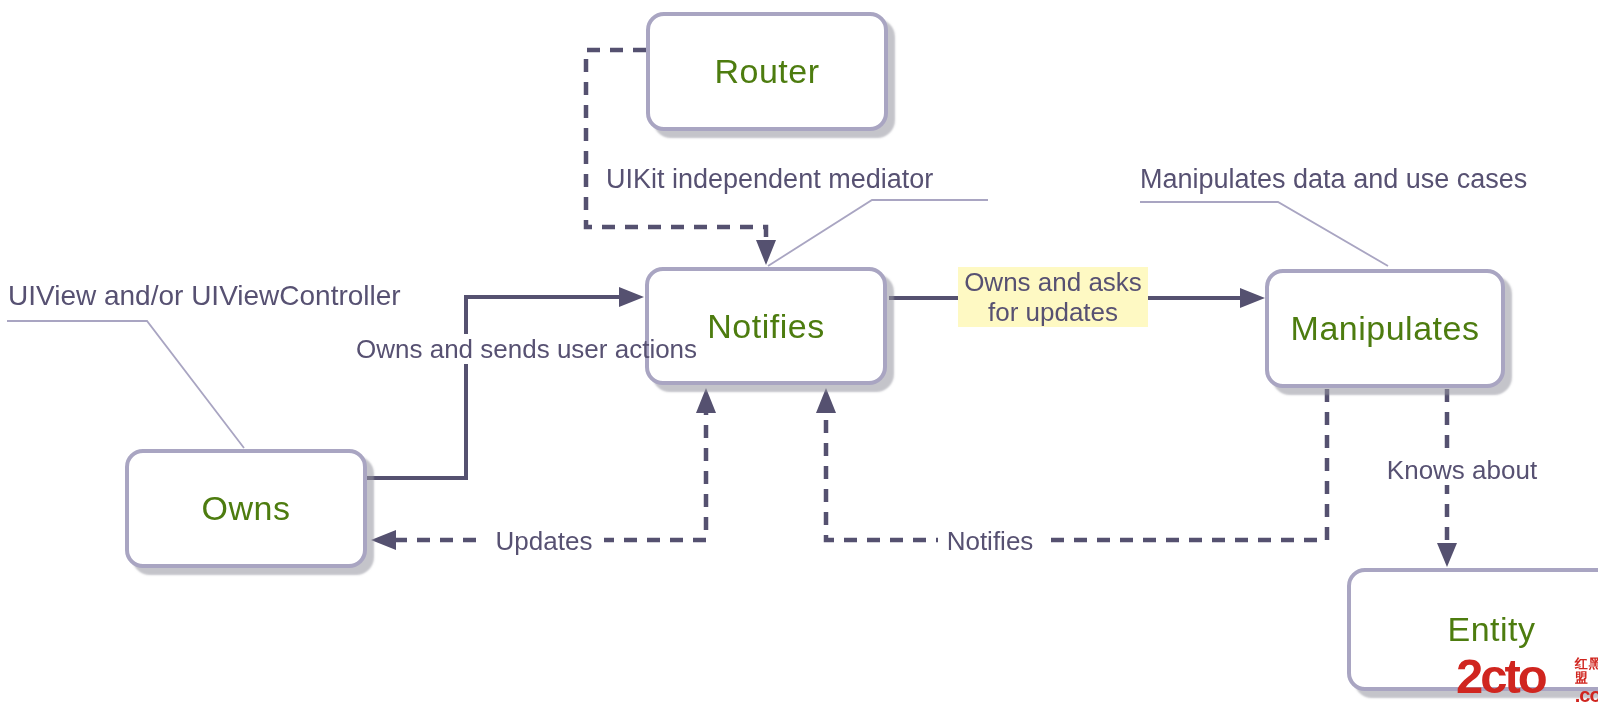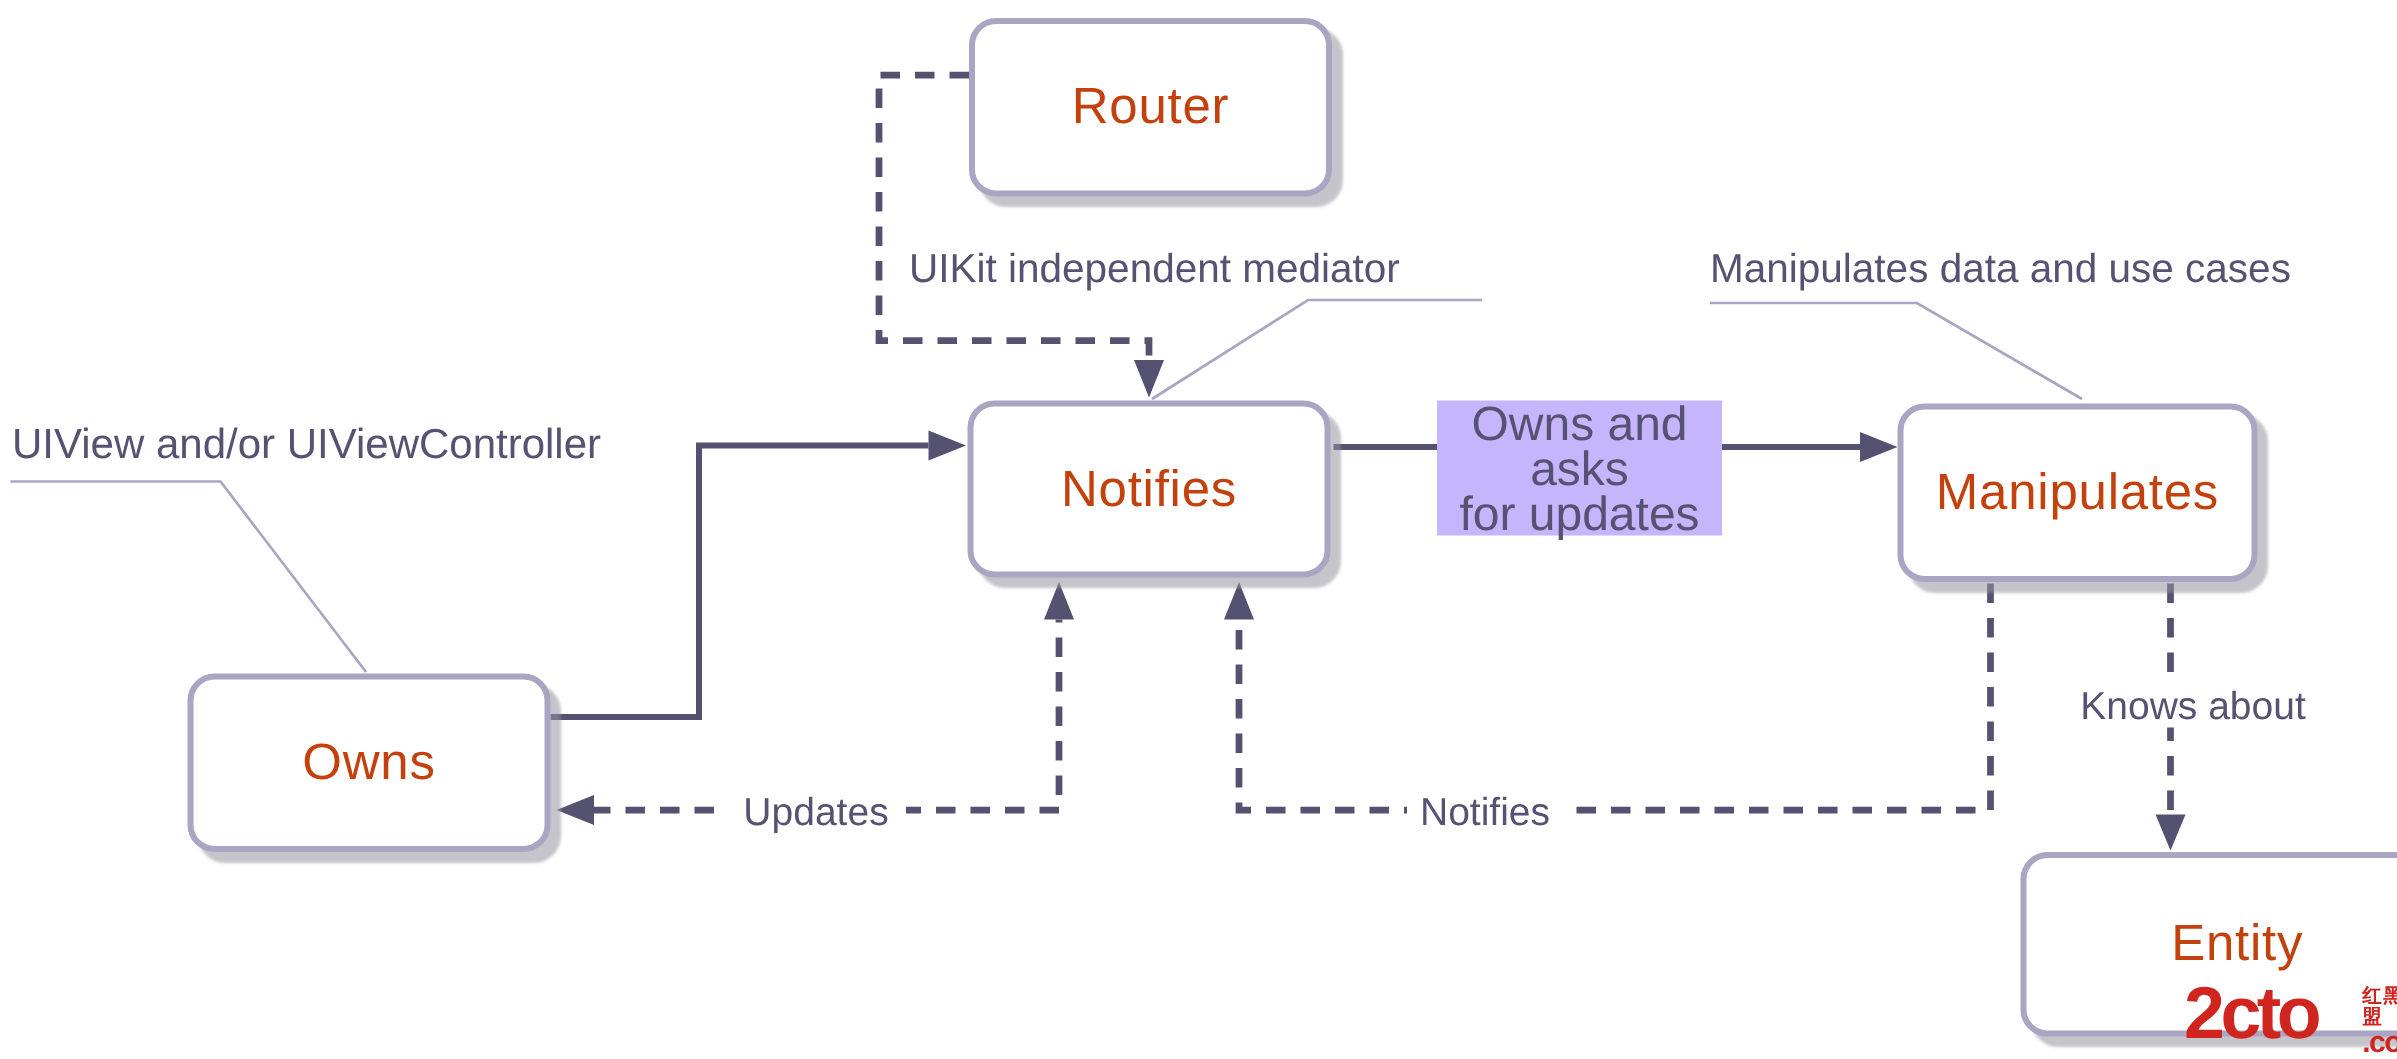--- a/index.html
+++ b/index.html
@@ -23,21 +23,21 @@
     border: 4px solid #a9a5c2;
     border-radius: 18px;
     box-shadow: 7px 7px 2px rgba(148,148,158,0.55);
     display: flex;
     align-items: center;
     justify-content: center;
     z-index: 2;
     box-sizing: border-box;
   }
   .node span {
-    color: #c2410c;
+    color: #4d7c0f;
     font-size: 34px;
     letter-spacing: 0.5px;
   }
   .node-router     { left: 646px;  top: 12px;  width: 242px; height: 119px; }
   .node-presenter  { left: 645px;  top: 267px; width: 242px; height: 118px; }
   .node-interactor { left: 1265px; top: 269px; width: 240px; height: 119px; }
   .node-view       { left: 125px;  top: 449px; width: 242px; height: 119px; }
   .node-entity     { left: 1347px; top: 568px; width: 289px; height: 123px; }
 
   .anno {
@@ -48,21 +48,21 @@
     z-index: 2;
     line-height: 1.1;
   }
   .anno.multiline { white-space: pre-line; text-align: center; line-height: 30px; }
   .anno.on-line { background: #ffffff; text-align: center; white-space: nowrap; }
 
   .anno-uikit       { left: 606px;  top: 165px; }
   .anno-manipulates { left: 1140px; top: 165px; }
   .anno-uiview      { left: 8px;    top: 281px; font-size: 28px; }
   .anno-owns-sends  { left: 356px;  top: 334px; width: 228px; font-size: 26px; }
-  .anno-owns-asks   { left: 958px;  top: 267px; width: 190px; font-size: 32px; background:#c4b5fd; }
+  .anno-owns-asks   { left: 958px;  top: 267px; width: 190px; font-size: 26px; background:#fef9c3; }
   .anno-updates     { left: 484px;  top: 527px; width: 120px; font-size: 26px; }
   .anno-notifies    { left: 938px;  top: 527px; width: 104px; font-size: 26px; }
   .anno-knows       { left: 1383px; top: 456px; width: 158px; font-size: 26px; }
 
   .watermark {
     position: absolute;
     left: 1456px;
     top: 657px;
     z-index: 3;
     display: flex;
@@ -145,20 +145,22 @@
   <div class="node node-entity">
     <span>Entity</span>
   </div>
 
   <div class="anno anno-uikit">UIKit independent mediator</div>
 
   <div class="anno anno-manipulates">Manipulates data and use cases</div>
 
   <div class="anno anno-uiview">UIView and/or UIViewController</div>
 
+  <div class="anno multiline on-line anno-owns-sends">Owns and
+sends user actions</div>
 
   <div class="anno multiline anno-owns-asks">Owns and asks
 for updates</div>
 
   <div class="anno on-line anno-updates">Updates</div>
 
   <div class="anno on-line anno-notifies">Notifies</div>
 
   <div class="anno on-line anno-knows">Knows about</div>
 

